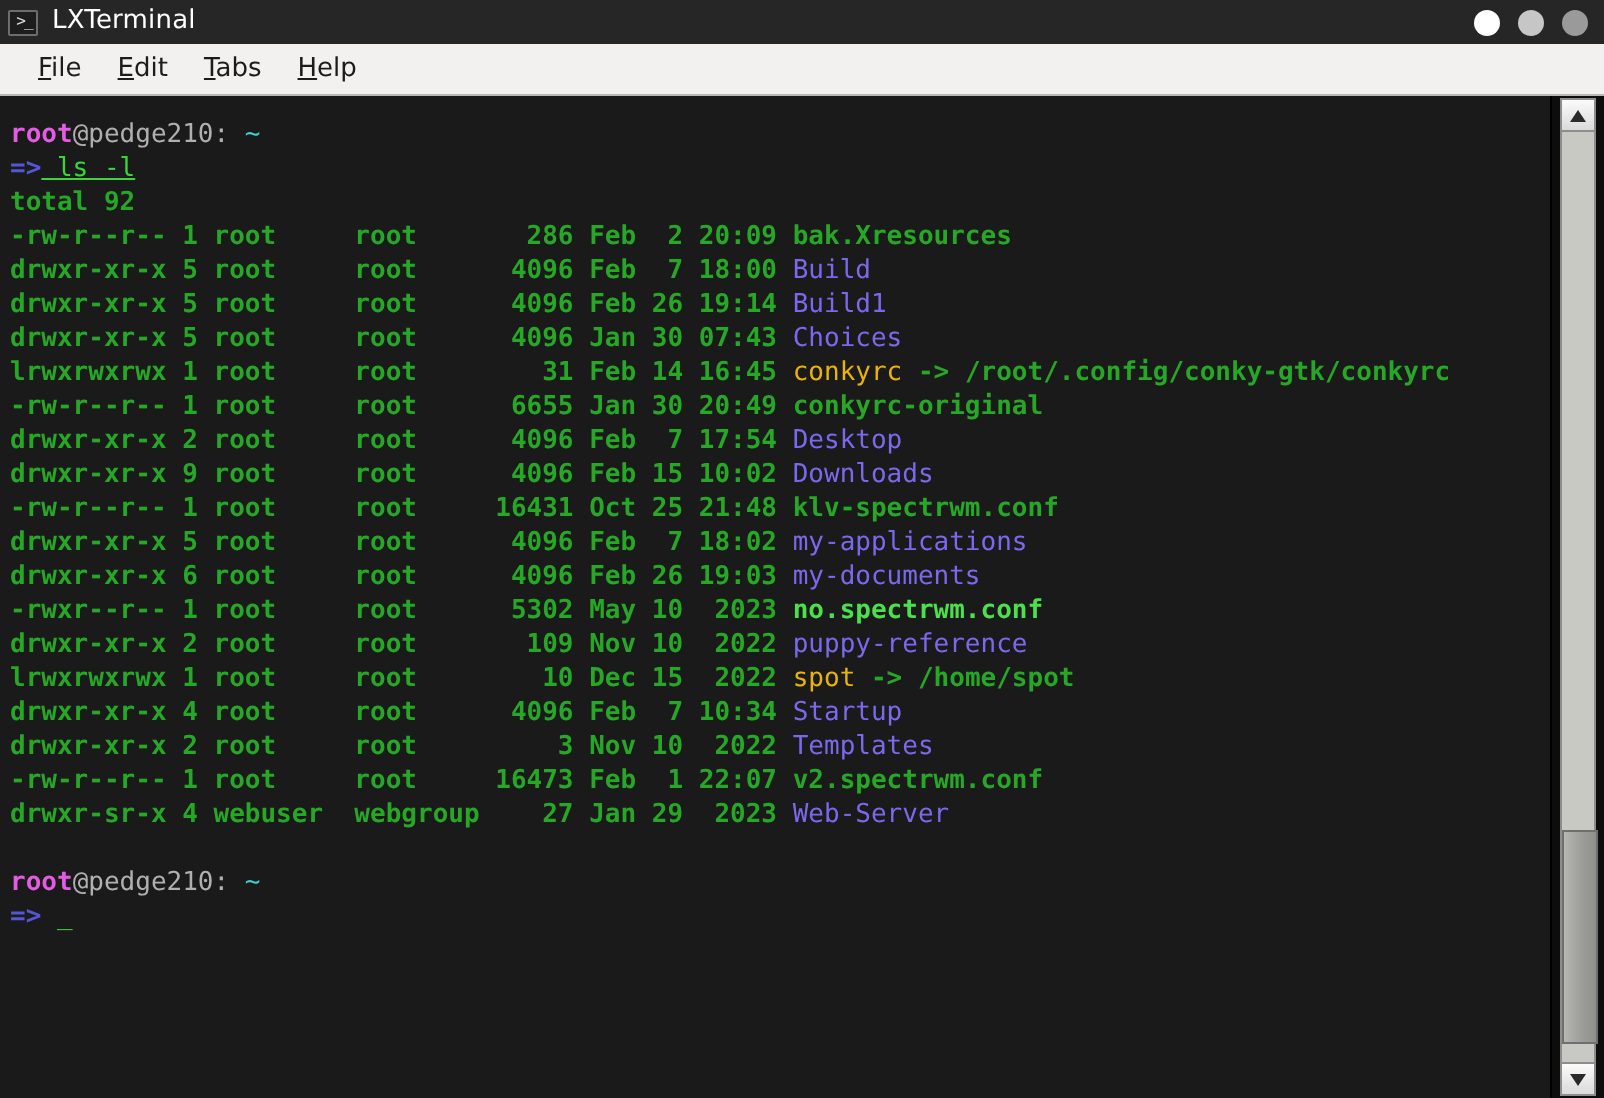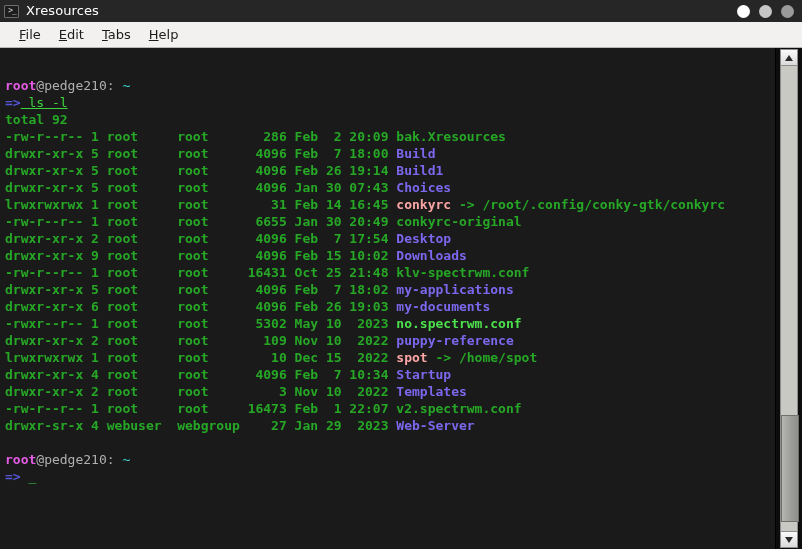--- a/index.html
+++ b/index.html
@@ -108,21 +108,21 @@
   .term-wrap {
     flex: 1 1 auto;
     display: flex;
     position: relative;
     background: #000000;
     min-height: 0;
   }
   .term {
     flex: 1 1 auto;
     background: #1a1a1a;
-    padding: 29px 0 0 5px;
+    padding: 11px 0 0 5px;
     box-sizing: border-box;
     overflow: hidden;
     font-family: "DejaVu Sans Mono", monospace;
     font-size: 13px;
     line-height: 17px;
     white-space: pre;
     color: #3bd43b;
     position: relative;
     border-right: 1px solid #000000;
   }
@@ -134,22 +134,22 @@
     line-height: 17px;
     letter-spacing: 0px;
   }
 
   
   .c-user      { color: #e45be4; font-weight: bold; }
   .c-host      { color: #b0b0b0; }
   .c-tilde     { color: #3bd4d4; }
   .c-arrow     { color: #5555d8; font-weight: bold; }
   .c-cmd       { color: #3bd43b; text-decoration: underline; }
-  .c-dir       { color: #7b68ee; font-weight: bold; }
-  .c-link      { color: #fca5a5; font-weight: bold; }
+  .c-dir       { color: #7b68ee; font-weight: normal; }
+  .c-link      { color: #eab308; font-weight: normal; }
   .c-exec      { color: #4ce04c; font-weight: bold; }
   .c-plain     { color: #26a826; font-weight: bold; }
 
   .cursor {
     display: inline-block;
     color: #3bd43b;
   }
 
   
   .scrollbar {
@@ -204,21 +204,21 @@
     border: 1px solid #6f6f6c;
   }
 </style>
 </head>
 <body>
 
 <div class="window">
 
   <div class="titlebar">
     <div class="title-icon">&gt;_</div>
-    <div class="title-text">Xresources</div>
+    <div class="title-text">LXTerminal</div>
     <div class="win-buttons">
       <span class="win-btn" style="background:#ffffff"></span>
       <span class="win-btn" style="background:#c6c6c6"></span>
       <span class="win-btn" style="background:#9a9a9a"></span>
     </div>
   </div>
 
   <div class="menubar">
     <div class="menu-item">
       <span class="acc">F</span><span>ile</span>

